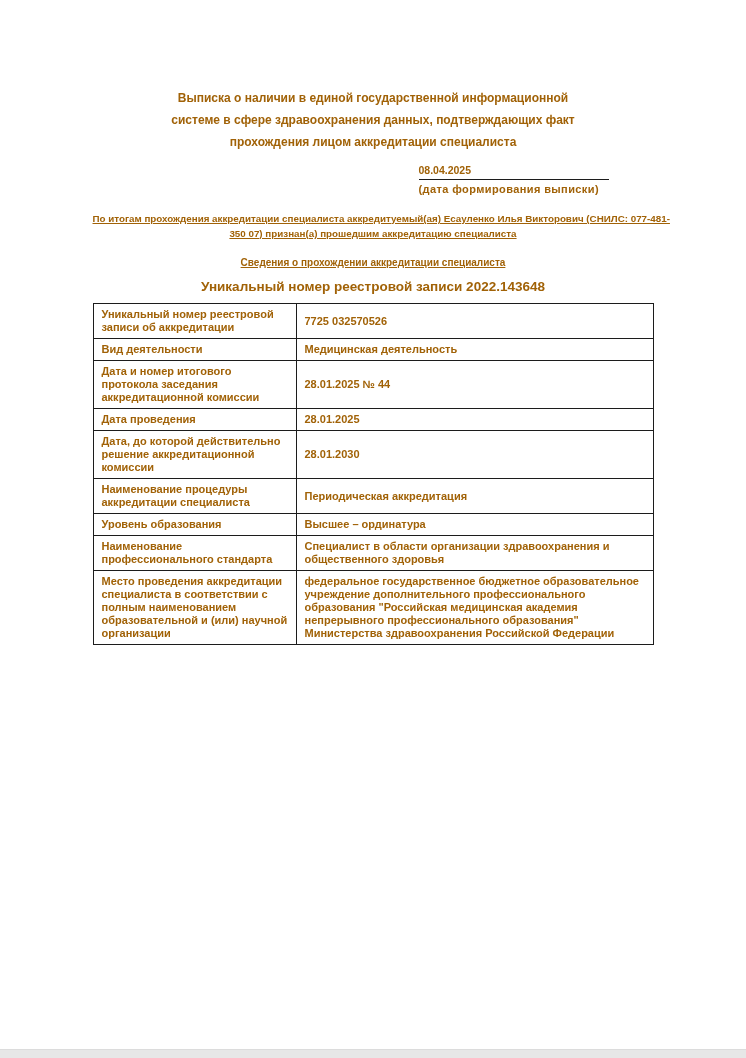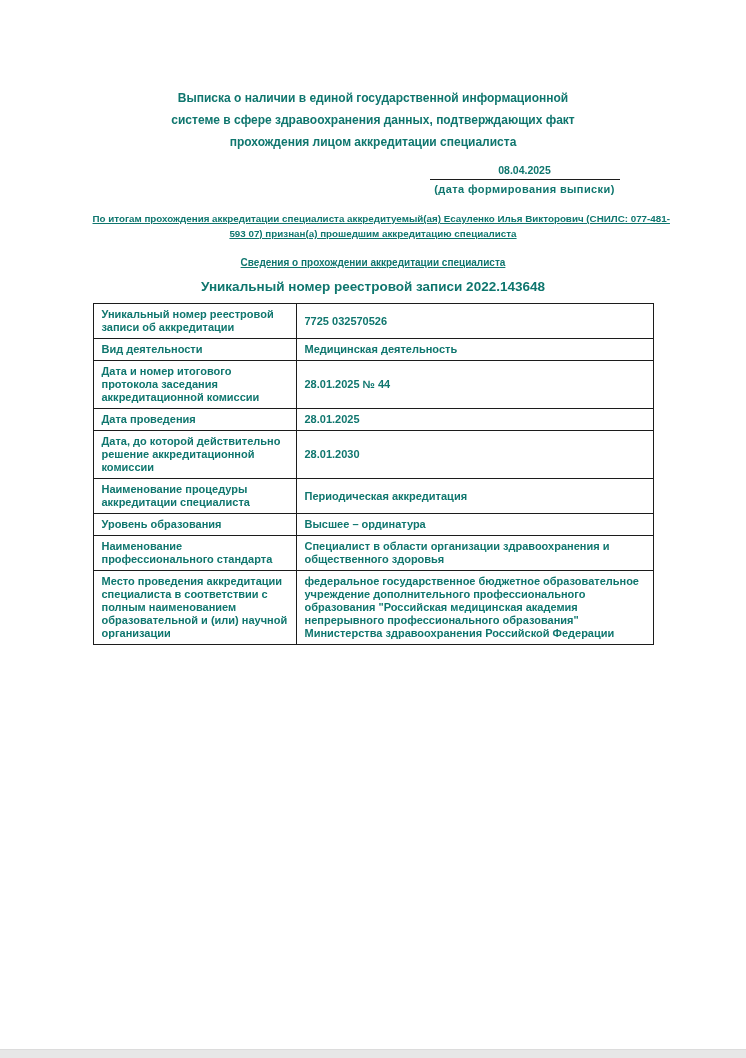--- a/index.html
+++ b/index.html
@@ -10,43 +10,43 @@
   }
 
   .page {
     position: relative;
     width: 746px;
     height: 1058px;
     background: #ffffff;
     overflow: hidden;
     font-family: "Liberation Sans", sans-serif;
     font-weight: bold;
-    color: #0f766e;
+    color: #a16207;
     margin: 0 auto;
   }
 
   .content {
     width: 561px;
     margin: 0 auto;
     padding-top: 87px;
   }
 
   
   .doc-title {
     text-align: center;
     font-size: 12px;
     line-height: 22px;
   }
   .doc-title .line { white-space: nowrap; }
 
   
   .date-block {
     width: 190px;
-    margin: 11px 34px 0 auto;
-    text-align: center;
+    margin: 11px 45px 0 auto;
+    text-align: left;
   }
   .date-value {
     font-size: 10.5px;
     padding-bottom: 3px;
     border-bottom: 1.5px solid #1c1c1c;
   }
   .date-caption {
     font-size: 11px;
     letter-spacing: 0.4px;
     padding-top: 3px;
@@ -116,21 +116,21 @@
       <div class="line">прохождения лицом аккредитации специалиста</div>
     </div>
 
     <div class="date-block">
       <div class="date-value">08.04.2025</div>
       <div class="date-caption">(дата формирования выписки)</div>
     </div>
 
     <div class="intro">
       <div class="line">По итогам прохождения аккредитации специалиста аккредитуемый(ая) Есауленко Илья Викторович (СНИЛС: 077-481-</div>
-      <div class="line">593 07) признан(а) прошедшим аккредитацию специалиста</div>
+      <div class="line">350 07) признан(а) прошедшим аккредитацию специалиста</div>
     </div>
 
     <div class="section-heading">Сведения о прохождении аккредитации специалиста</div>
 
     <div class="registry-heading">Уникальный номер реестровой записи 2022.143648</div>
 
     <table class="accreditation">
       <tbody>
         <tr>
           <td class="lbl">Уникальный номер реестровой записи об аккредитации</td>

